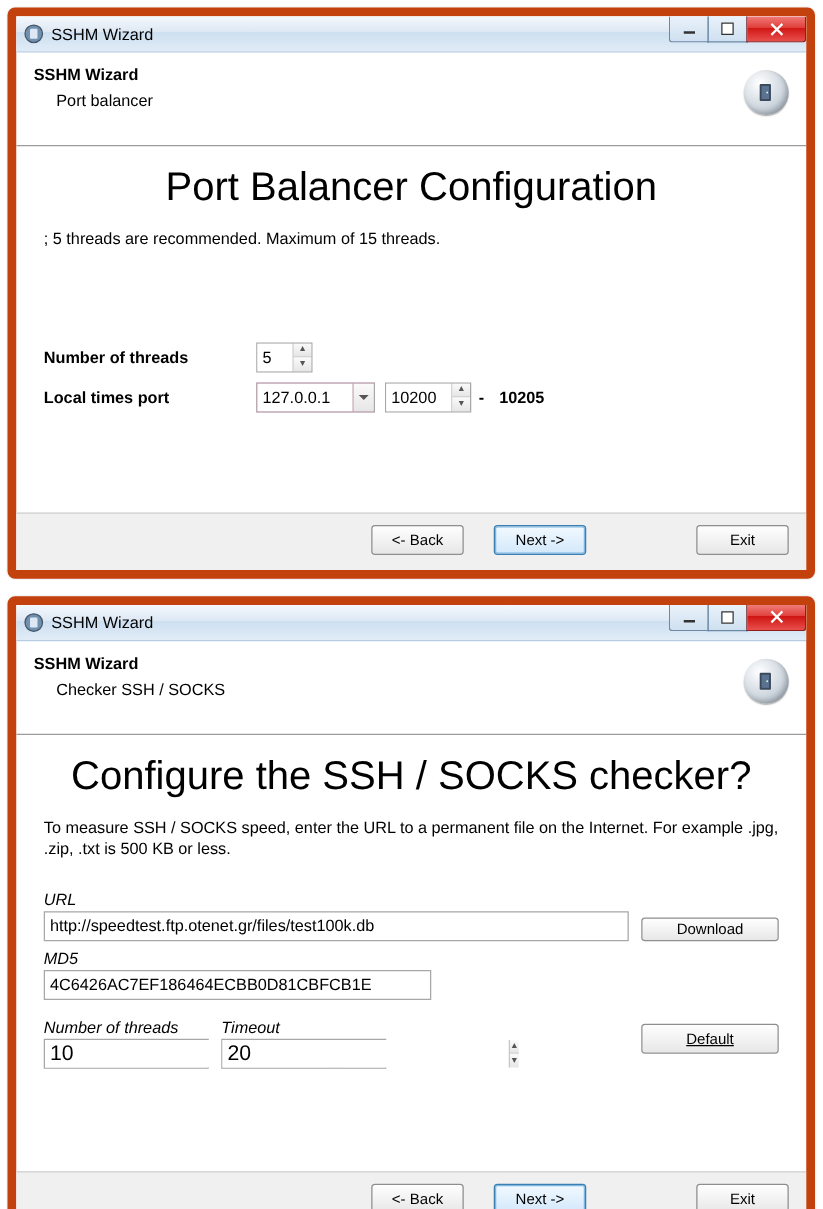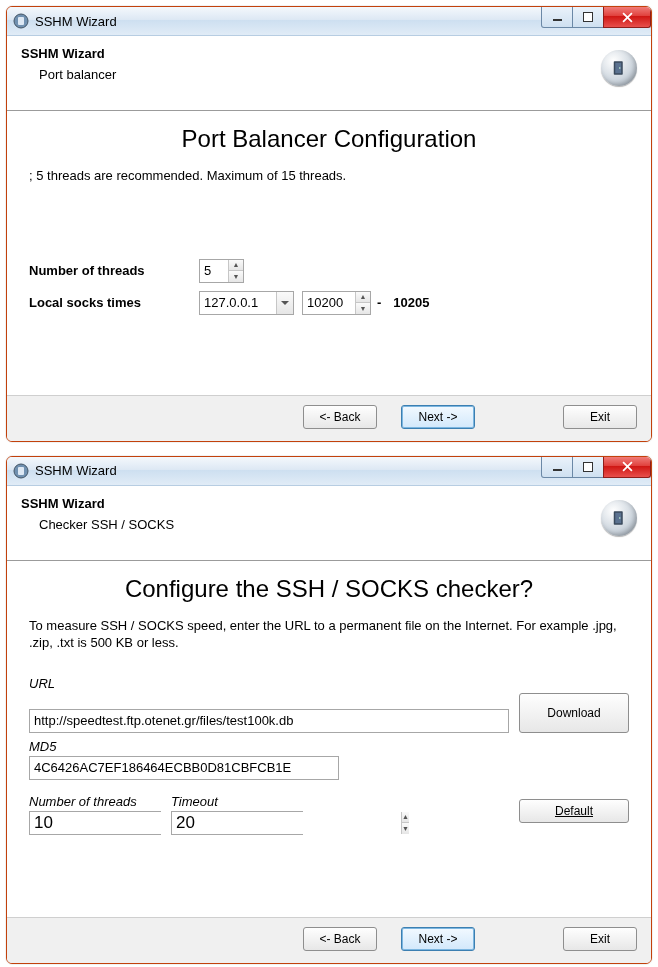--- a/index.html
+++ b/index.html
@@ -6,21 +6,21 @@
     margin: 0;
     padding: 0;
     background: #fff;
     font-family: "Segoe UI", Tahoma, sans-serif;
     font-size: 13px;
     color: #000;
     width: 658px;
   }
   .window {
     margin: 6px 6px 14px 6px;
-    border: 1px solid #c2410c;
+    border: 7px solid #c2410c;
     border-radius: 6px;
     overflow: hidden;
     box-shadow: 0 0 0 1px rgba(0,0,0,0.05);
     background: #fff;
   }
   .titlebar {
     height: 28px;
     background: linear-gradient(to bottom, #f4f8fc 0%, #dde8f4 45%, #cddff0 46%, #e1ecf7 100%);
     border-bottom: 1px solid #b7cde2;
     display: flex;
@@ -89,21 +89,21 @@
     border:none;
     border-top:1px solid #9b9b9b;
     margin:0;
   }
   
   .content {
     padding: 10px 22px 12px 22px;
   }
   .main-title {
     text-align:center;
-    font-size: 24px;
+    font-size: 32px;
     font-weight: 400;
     margin: 4px 0 14px 0;
   }
   .desc {
     font-size: 13px;
     line-height: 1.35;
     margin-bottom: 6px;
   }
   
   .form-row {
@@ -247,21 +247,21 @@
       <div class="spin-wrap">
         <input style="width: 20px;" value="5">
         <div class="spin-btns">
             <div>▲</div>
             <div>▼</div>
           </div>
       </div>
     </div>
 
     <div class="form-row">
-      <div class="lbl">Local socks times</div>
+      <div class="lbl">Local times port</div>
       <div class="combo-wrap">
         <input value="127.0.0.1" style="">
         <div class="dd"></div>
       </div>
       <span style="width:8px"></span>
       <div class="spin-wrap">
         <input style="width: 44px;" value="10200">
         <div class="spin-btns">
             <div>▲</div>
             <div>▼</div>
@@ -321,21 +321,21 @@
 
   <div class="content2">
     <div class="main-title">Configure the SSH / SOCKS checker?</div>
     <div class="desc">To measure SSH / SOCKS speed, enter the URL to a permanent file on the Internet. For example .jpg, .zip, .txt is 500 KB or less.</div>
 
     <div style="height:12px"></div>
 
     <div class="field-label">URL</div>
     <div class="row-flex">
       <input class="txt-input url-input" value="http://speedtest.ftp.otenet.gr/files/test100k.db" style="">
-      <button class="btn wide" style="height:40px">Download</button>
+      <button class="btn wide" style="height:19px">Download</button>
     </div>
 
     <div class="field-label">MD5</div>
     <input class="txt-input" style="width: 310px;" value="4C6426AC7EF186464ECBB0D81CBFCB1E">
 
     <div class="row-flex" style="margin-top:8px;align-items:flex-end;">
       <div class="col">
         <div class="field-label">Number of threads</div>
         <div class="spin-wide-wrap">
           <input value="10" style="">

